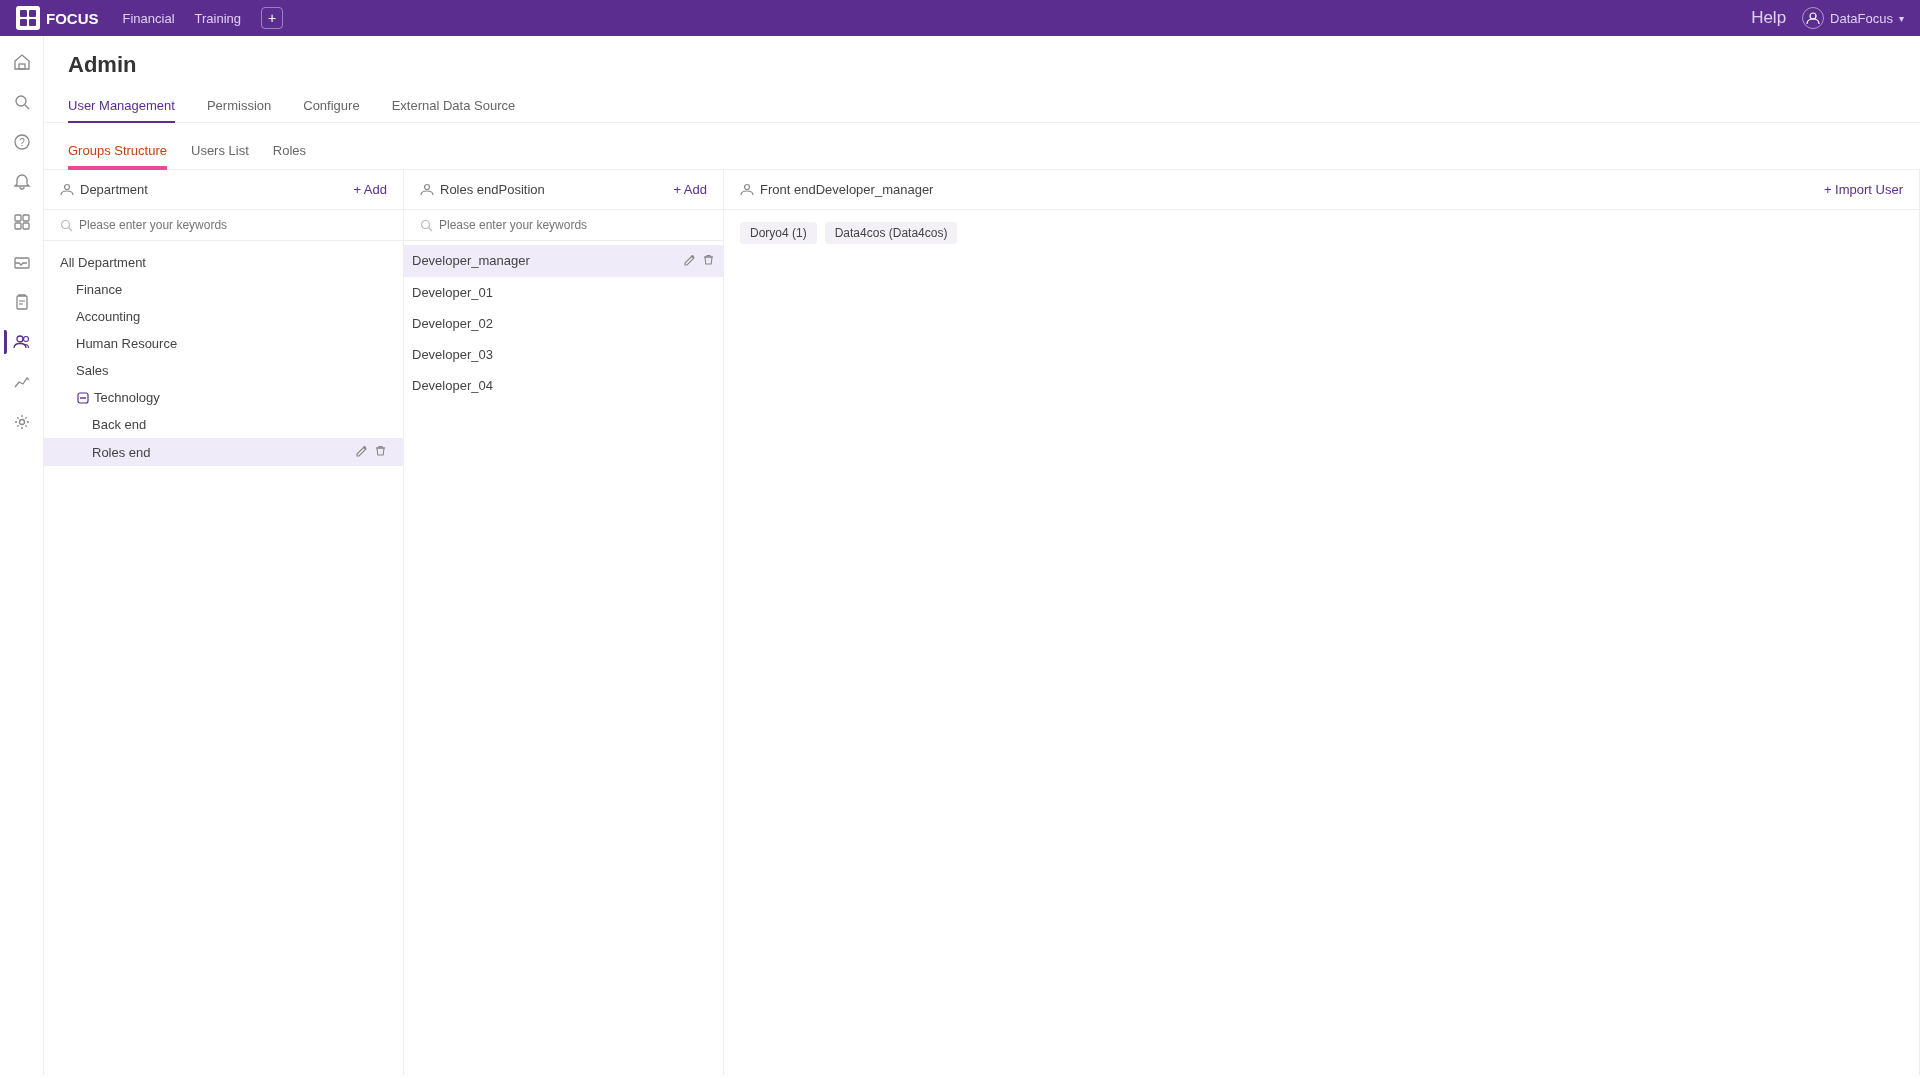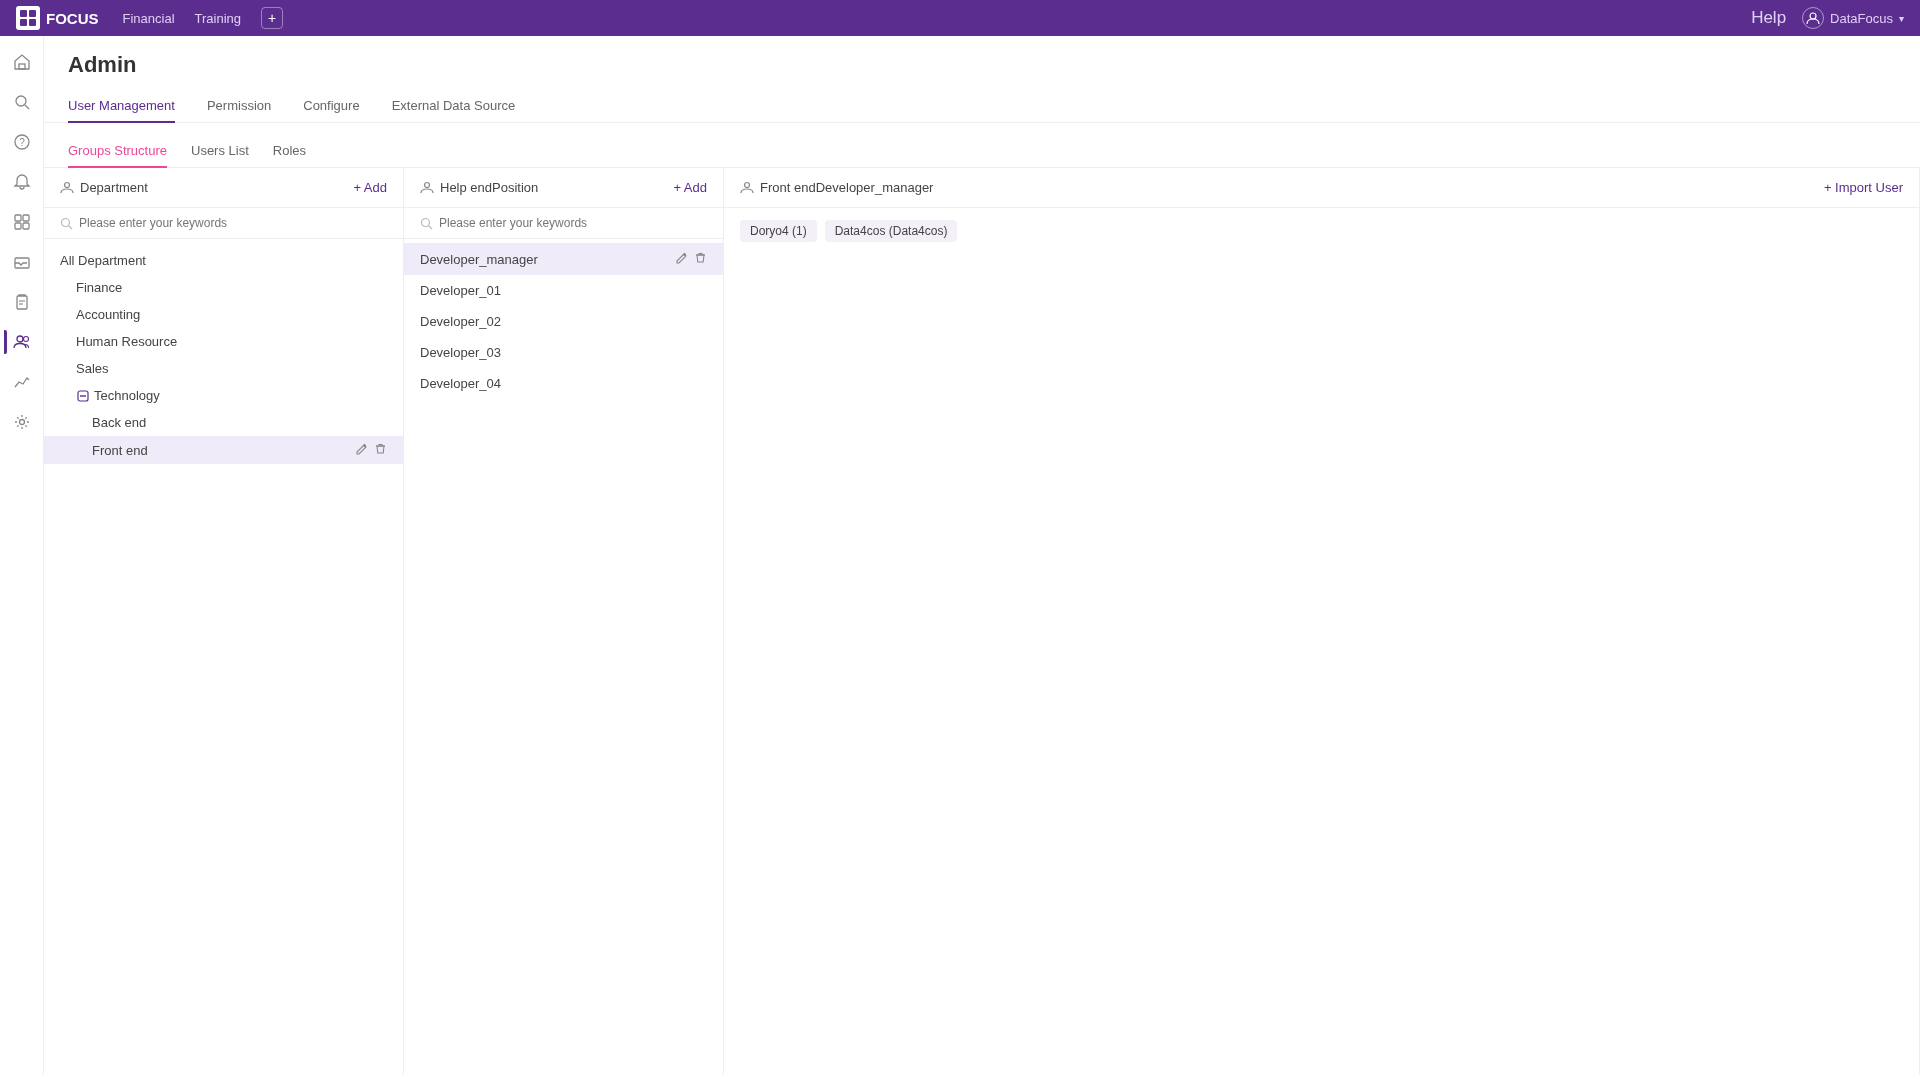--- a/index.html
+++ b/index.html
@@ -176,22 +176,22 @@
     }
     .sub-tab {
       padding: 8px 0;
       font-size: 13px;
       color: #666;
       cursor: pointer;
       border-bottom: 2px solid transparent;
       margin-bottom: -1px;
     }
     .sub-tab.active {
-      color: #ec4899;
-      border-bottom: 2px solid #ec4899;
+      color: #c2410c;
+      border-bottom: 4px solid #ec4899;
       font-weight: 500;
     }
 
     
     .content-area {
       flex: 1;
       display: flex;
       overflow: hidden;
       padding: 0;
     }
@@ -290,22 +290,21 @@
     .tree-item-text { flex: 1; }
 
     
     .position-list {
       flex: 1;
       overflow-y: auto;
       padding: 4px 0;
     }
     .position-item {
       display: flex;
-      align-items: center;
-      padding: 8px 16px;
+      padding: 8px 8px;
       cursor: pointer;
       font-size: 13px;
       color: #444;
       position: relative;
     }
     .position-item.selected { background: #f0ebf8; }
     .position-item-actions {
       margin-left: auto;
       display: flex;
       gap: 6px;
@@ -518,21 +517,21 @@
               </svg>
             </span>
             <span class="tree-item-text">Technology</span>
           </div>
 
           <div class="tree-item tree-item-indent2">
             <span class="tree-item-text">Back end</span>
           </div>
 
           <div class="tree-item tree-item-indent2 selected">
-            <span class="tree-item-text">Front end</span>
+            <span class="tree-item-text">Roles end</span>
             <div class="tree-item-actions">
               <span class="tree-item-action" title="Edit">
                 <svg width="13" height="13" viewBox="0 0 13 13" fill="none">
                   <path d="M2 10l7-7 2 2-7 7H2v-2z" stroke="#888" stroke-width="1.1" fill="none"></path>
                   <path d="M8.5 3.5l1-1 1 1-1 1-1-1z" stroke="#888" stroke-width="1.1" fill="none"></path>
                 </svg>
               </span>
               <span class="tree-item-action" title="Delete">
                 <svg width="13" height="13" viewBox="0 0 13 13" fill="none">
                   <path d="M3 4h7l-.8 7H3.8L3 4z" stroke="#888" stroke-width="1.1" fill="none"></path>
@@ -546,21 +545,21 @@
         </div>
       </div>
 
       <div class="col-panel col-panel-position">
         <div class="col-header">
           <div class="col-header-left">
             <svg width="14" height="14" viewBox="0 0 14 14" fill="none">
               <circle cx="7" cy="4" r="2.5" stroke="#888" stroke-width="1.2" fill="none"></circle>
               <path d="M1 12c0-2.8 2.7-4 6-4s6 1.2 6 4" stroke="#888" stroke-width="1.2" fill="none"></path>
             </svg>
-            <span>Help endPosition</span>
+            <span>Roles endPosition</span>
           </div>
           <div class="col-header-right">+ Add</div>
         </div>
         <div class="search-box">
           <svg width="13" height="13" viewBox="0 0 13 13" fill="none">
             <circle cx="5.5" cy="5.5" r="4" stroke="#bbb" stroke-width="1.2"></circle>
             <line x1="8.5" y1="8.5" x2="12" y2="12" stroke="#bbb" stroke-width="1.2"></line>
           </svg>
           <input class="search-input" type="text" placeholder="Please enter your keywords" style="">
         </div>

